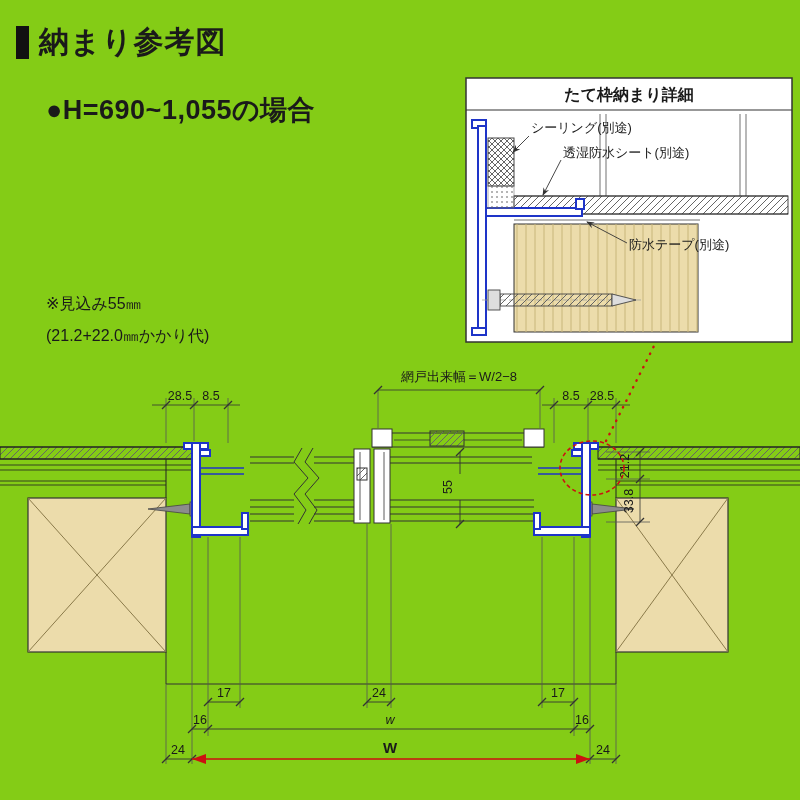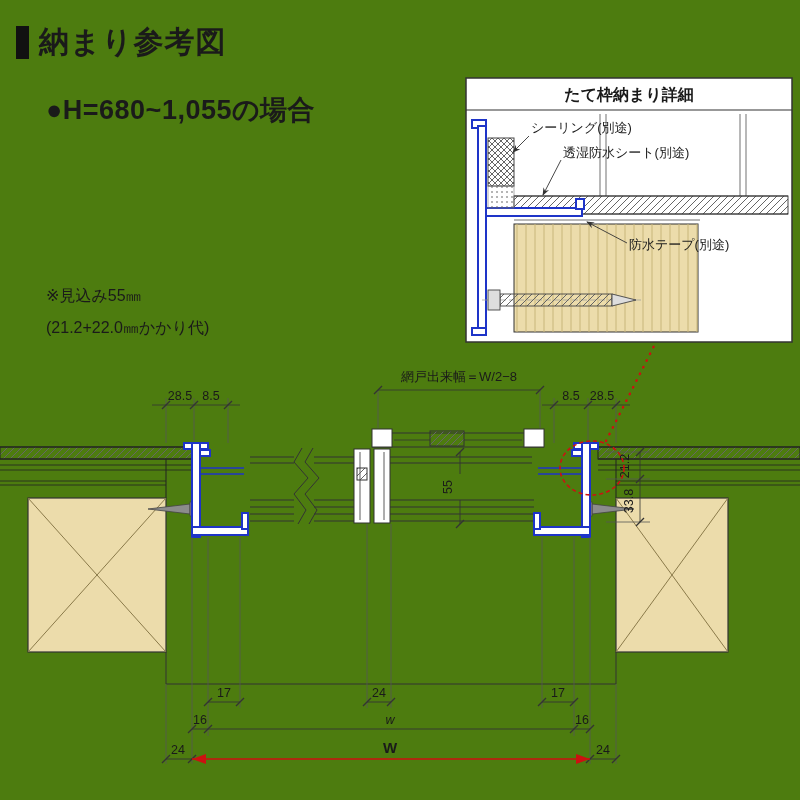--- a/index.html
+++ b/index.html
@@ -1,38 +1,38 @@
 <!DOCTYPE html>
 <html><head>
 <meta charset="utf-8">
 <style>
   html,body{margin:0;padding:0;background:#ffffff;width:800px;height:800px;overflow:hidden;
     font-family:"Liberation Sans","DejaVu Sans",sans-serif;color:#1a1a1a;}
-  .page{position:absolute;inset:0;width:800px;height:800px;background:#4d7c0f;}
+  .page{position:absolute;inset:0;width:800px;height:800px;background:#84cc16;}
   .title-row{position:absolute;top:22px;left:16px;display:flex;align-items:center;gap:10px;}
   .title-row .bar{display:inline-block;width:13px;height:33px;background:#111;}
   .title-row h1{margin:0;font-size:30px;font-weight:700;letter-spacing:1px;}
   .case{position:absolute;top:92px;left:46px;font-size:27px;font-weight:700;letter-spacing:0.5px;}
-  .note{position:absolute;top:280px;left:46px;font-size:16px;line-height:2.0;font-weight:500;}
+  .note{position:absolute;top:288px;left:46px;font-size:16px;line-height:2.0;font-weight:500;}
   svg{position:absolute;inset:0;}
   svg text{font-family:"Liberation Sans","DejaVu Sans",sans-serif;fill:#1a1a1a;}
   .dim{font-size:12.5px;}
   .lbl{font-size:13px;}
 </style>
 </head>
 <body>
 
 <div class="page">
 
   <div class="title-row">
     <span class="bar"></span>
     <h1>納まり参考図</h1>
   </div>
 
-  <div class="case">●H=680~1,055の場合</div>
+  <div class="case">●H=690~1,055の場合</div>
 
   <div class="note">
     <div>※見込み55㎜</div>
     <div>(21.2+22.0㎜かかり代)</div>
   </div>
 
   <svg width="800" height="800" viewBox="0 0 800 800">
     <defs>
       <pattern id="hatch" width="7" height="7" patternUnits="userSpaceOnUse">
         <path d="M0,7 L7,0" stroke="#666" stroke-width="1" fill="none"></path>

